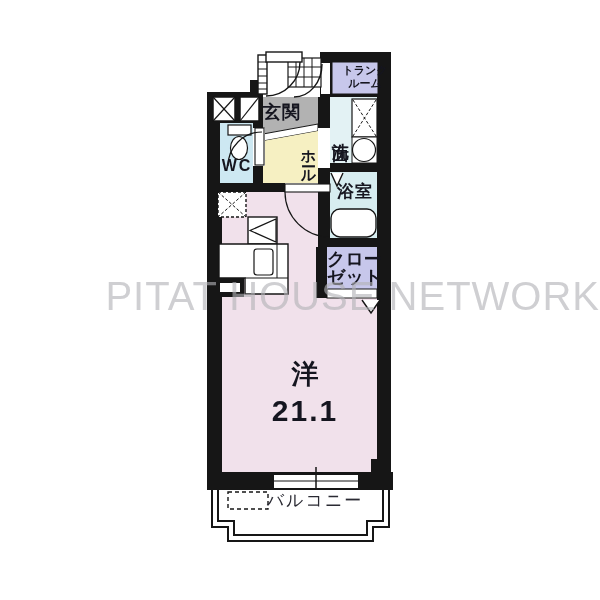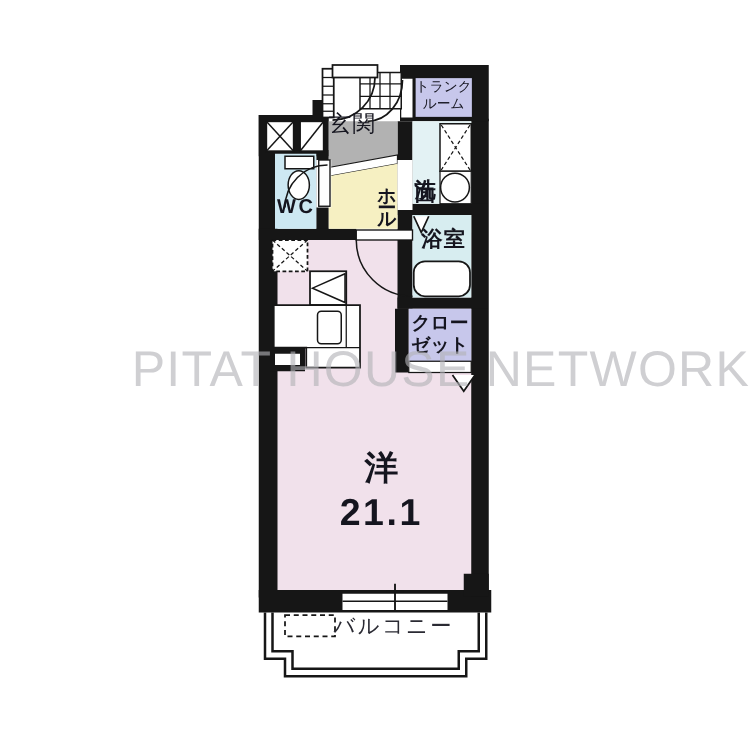--- a/index.html
+++ b/index.html
@@ -17,27 +17,27 @@
     font-family:"Liberation Sans","DejaVu Sans",sans-serif;
     line-height:1.1;
     white-space:nowrap;
     text-align:center;
   }
   .vert{
     writing-mode:vertical-rl;
     text-orientation:mixed;
     white-space:nowrap;
   }
-  .lbl-entrance{left:263px;top:90px;width:32px;font-size:18px;font-weight:normal;letter-spacing:1px;}
-  .lbl-trunk{left:332px;top:64px;width:46px;font-size:11px;font-weight:normal;line-height:13px;}
+  .lbl-entrance{left:263px;top:103px;width:32px;font-size:18px;font-weight:bold;letter-spacing:1px;}
+  .lbl-trunk{left:342px;top:64px;width:46px;font-size:11px;font-weight:bold;line-height:13px;}
   .lbl-washroom{left:330px;top:102px;height:62px;font-size:17px;font-weight:bold;letter-spacing:4px;}
   .lbl-bath{left:332px;top:183px;width:46px;font-size:17px;font-weight:bold;letter-spacing:1px;}
   .lbl-wc{left:220px;top:157px;width:34px;font-size:16px;font-weight:bold;letter-spacing:2px;}
   .lbl-hall{left:300px;top:133px;height:52px;font-size:15px;font-weight:bold;letter-spacing:1px;}
-  .lbl-closet{left:327px;top:250px;width:50px;font-size:15px;font-weight:bold;line-height:18px;}
+  .lbl-closet{left:327px;top:250px;width:50px;font-size:18px;font-weight:bold;line-height:18px;}
   .lbl-room-type{left:275px;top:360px;width:60px;font-size:27px;font-weight:bold;}
   .lbl-room-size{left:260px;top:394px;width:90px;font-size:30px;font-weight:bold;letter-spacing:2px;}
   .lbl-balcony{left:265px;top:492px;width:100px;font-size:17px;font-weight:normal;letter-spacing:2px;color:#2a2a33;}
   .watermark{
     position:absolute;
     left:0;top:274px;width:600px;
     text-align:right;
     font-size:40px;
     font-weight:400;
     letter-spacing:1px;

